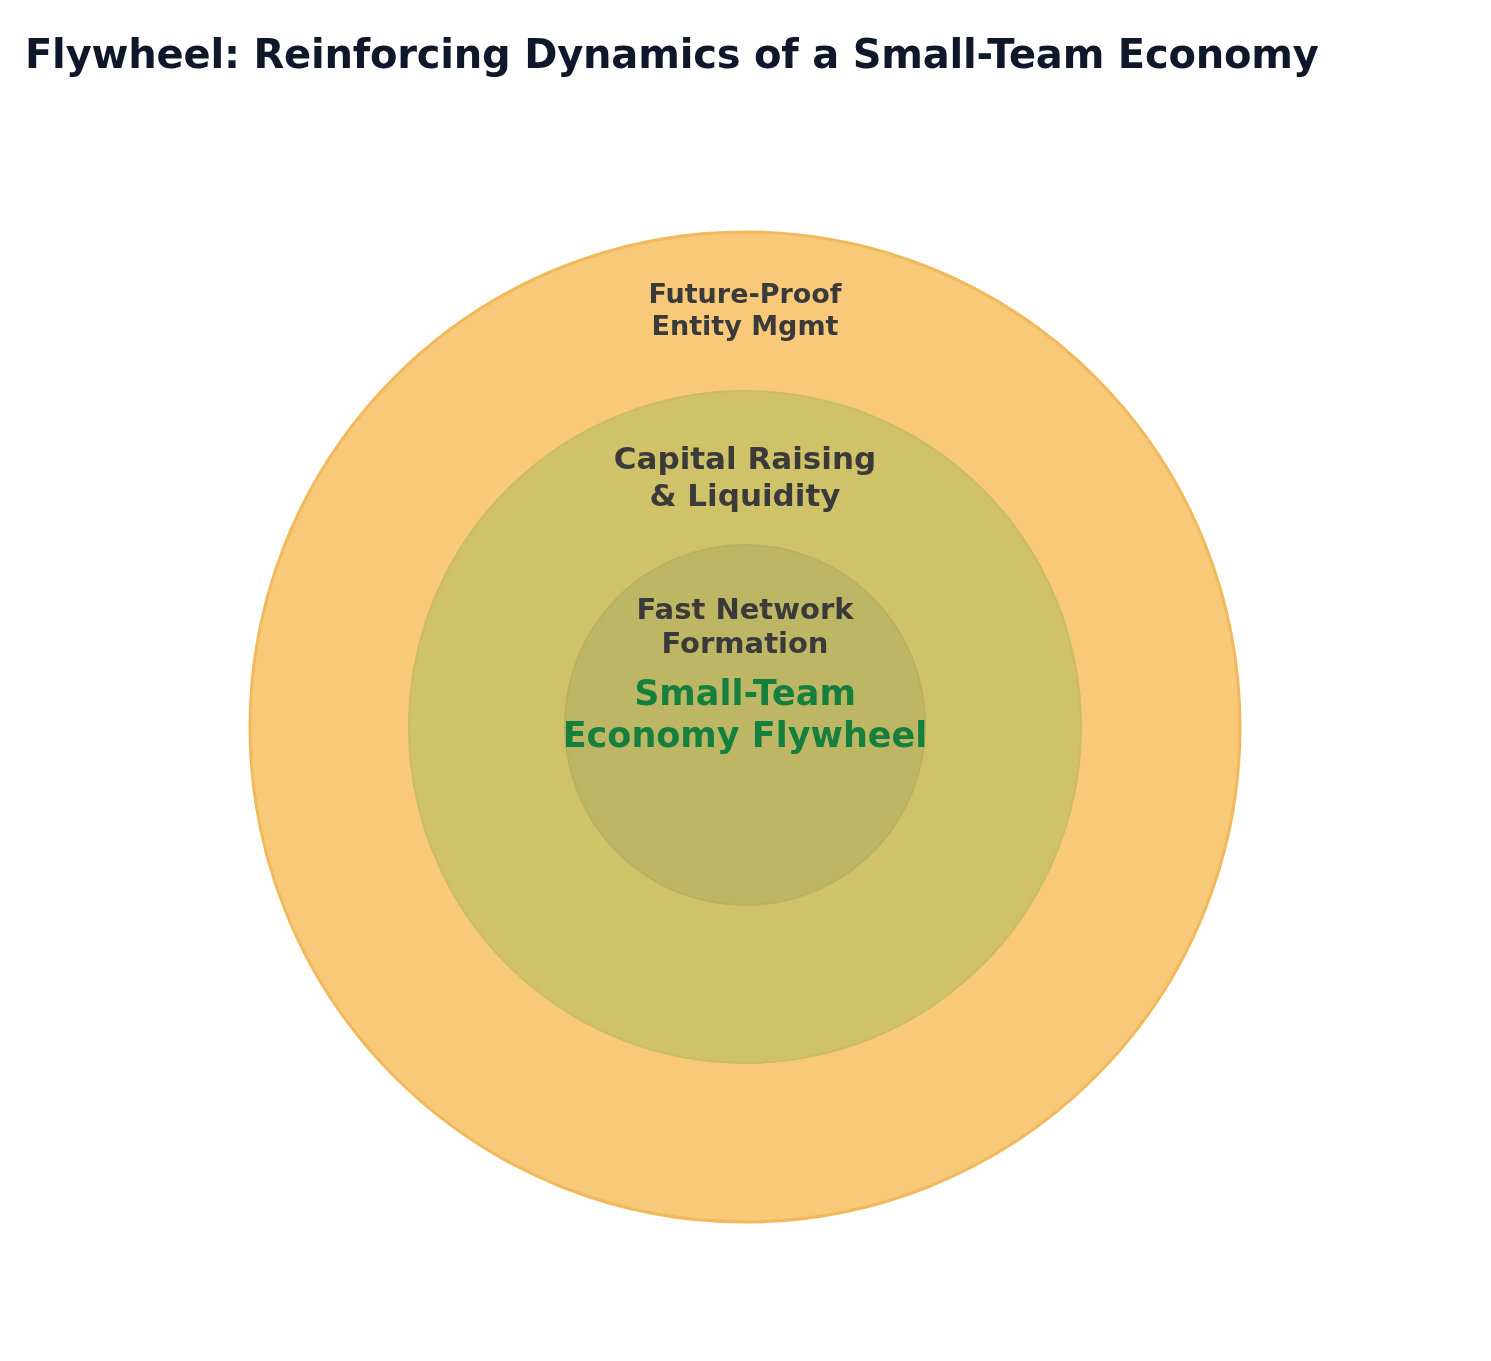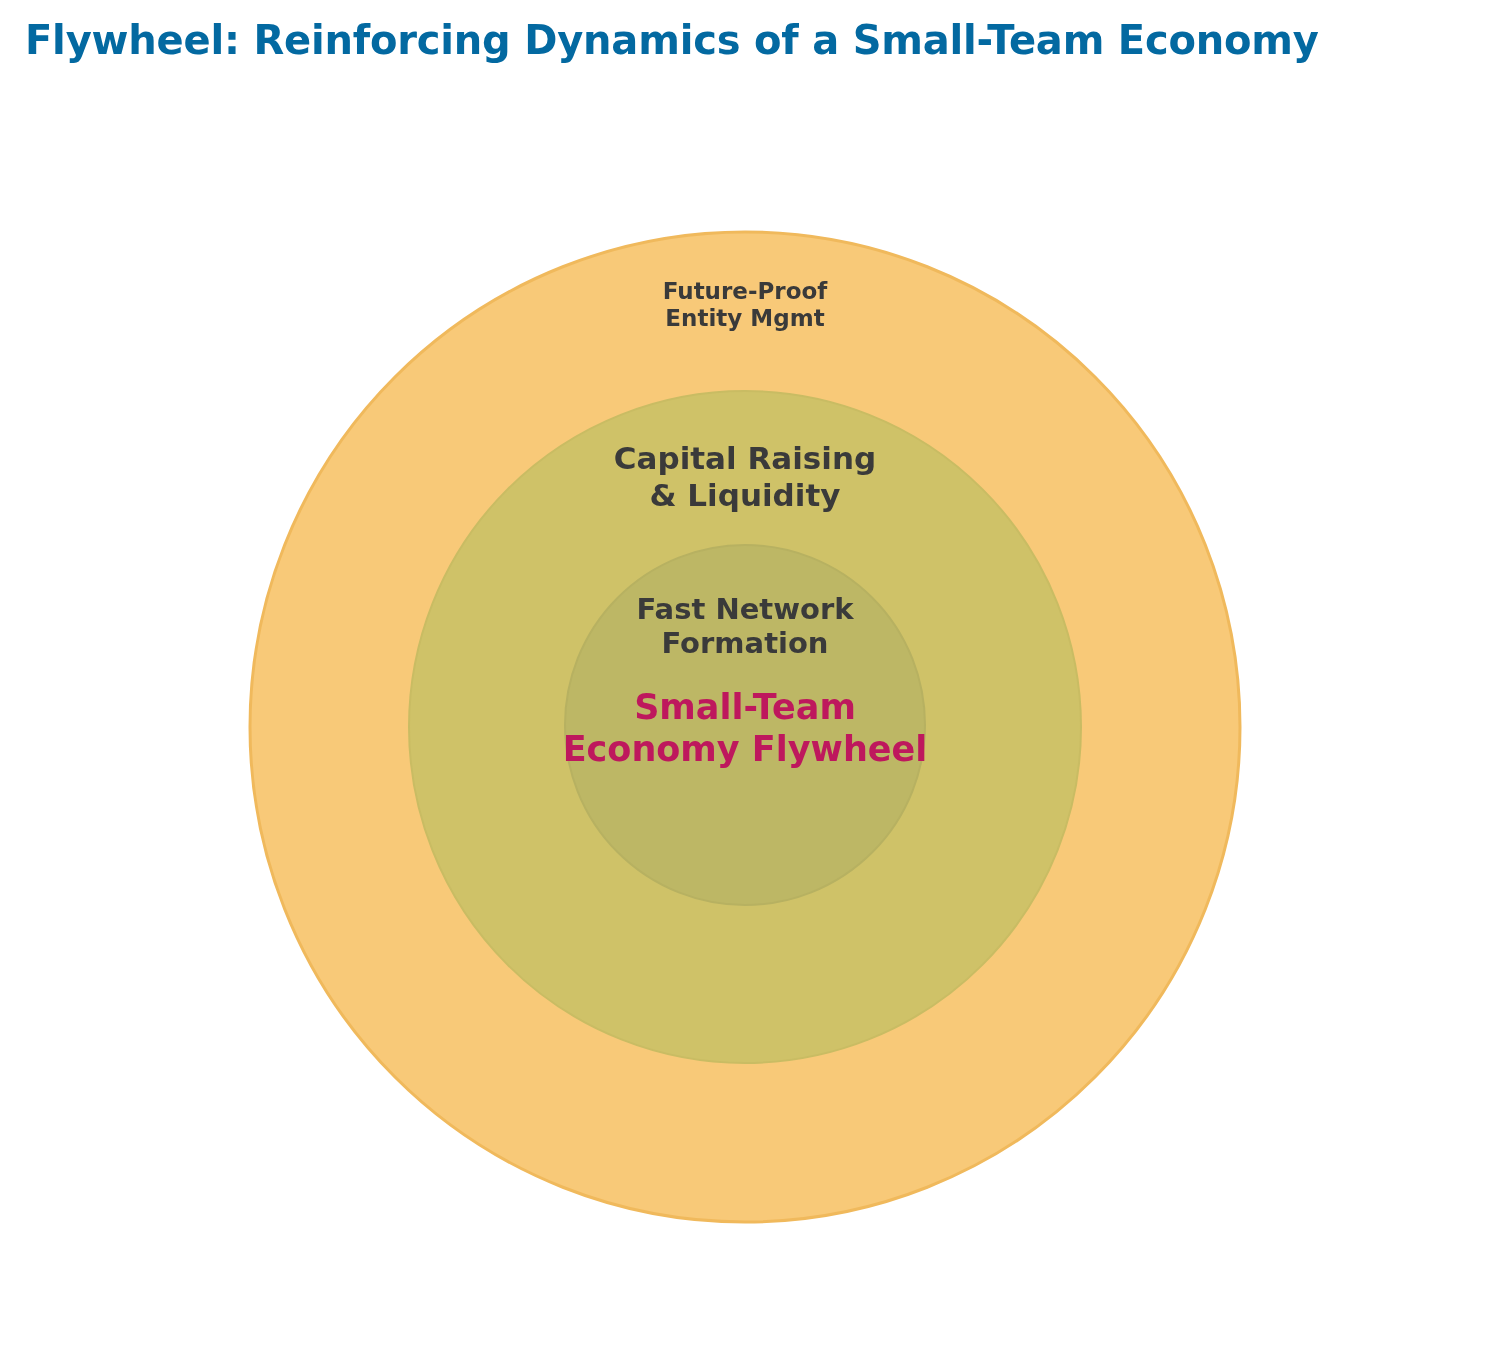--- a/index.html
+++ b/index.html
@@ -65,21 +65,21 @@
     color: #3a3a3a;
     line-height: 1.18;
     white-space: pre-line;
     pointer-events: none;
   }
 
   #label-outer {
     left: 445px;
     top: 278px;
     width: 600px;
-    font-size: 23px;
+    font-size: 27px;
   }
 
   #label-middle {
     left: 445px;
     top: 440px;
     width: 600px;
     font-size: 31px;
   }
 
   #label-inner {
@@ -101,36 +101,36 @@
     line-height: 1.2;
     white-space: pre-line;
     pointer-events: none;
   }
 </style>
 </head>
 <body style="background: rgb(255, 255, 255);">
 
 <div id="canvas">
 
-  <div id="chart-title" style="color: #0369a1;">Flywheel: Reinforcing Dynamics of a Small-Team Economy</div>
+  <div id="chart-title" style="color: #0f172a; margin-top: 14px;">Flywheel: Reinforcing Dynamics of a Small-Team Economy</div>
 
   <div id="venn-area">
 
     <svg class="venn-svg" viewBox="0 0 1491 1361" xmlns="http://www.w3.org/2000/svg">
       <circle id="circle-outer" cx="745" cy="727" r="495" fill="#f8c978" stroke="#f0b95c" stroke-width="3"></circle>
       <circle id="circle-middle" cx="745" cy="727" r="336" fill="#cfc268" stroke="#c9bc63" stroke-width="2"></circle>
       <circle id="circle-inner" cx="745" cy="725" r="180" fill="#bdb765" stroke="#b7b161" stroke-width="2"></circle>
     </svg>
 
     <div class="ring-label" id="label-outer" style="color: rgb(58, 58, 58);">Future-Proof
 Entity Mgmt</div>
 
     <div class="ring-label" id="label-inner" style="color: rgb(58, 58, 58);">Fast Network
 Formation</div>
 
     <div class="ring-label" id="label-middle" style="color: rgb(58, 58, 58);">Capital Raising
 &amp; Liquidity</div>
 
-    <div id="center-title" style="color: #be185d; margin-top: 14px;">Small-Team
+    <div id="center-title" style="color: #15803d;">Small-Team
 Economy Flywheel</div>
 
   </div>
 </div>
 
 </body></html>

